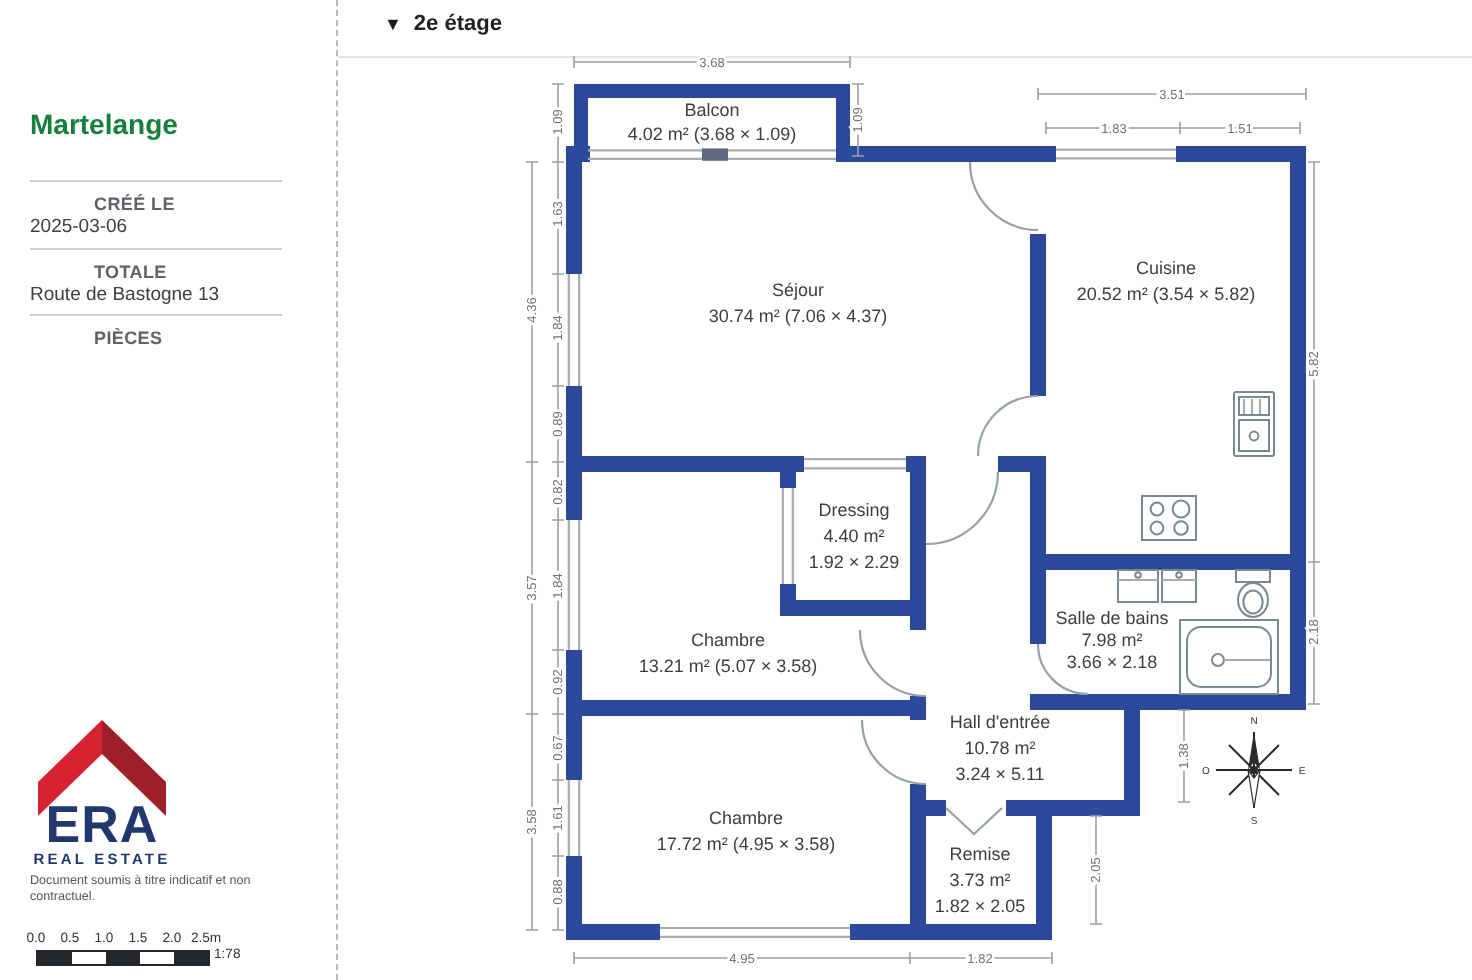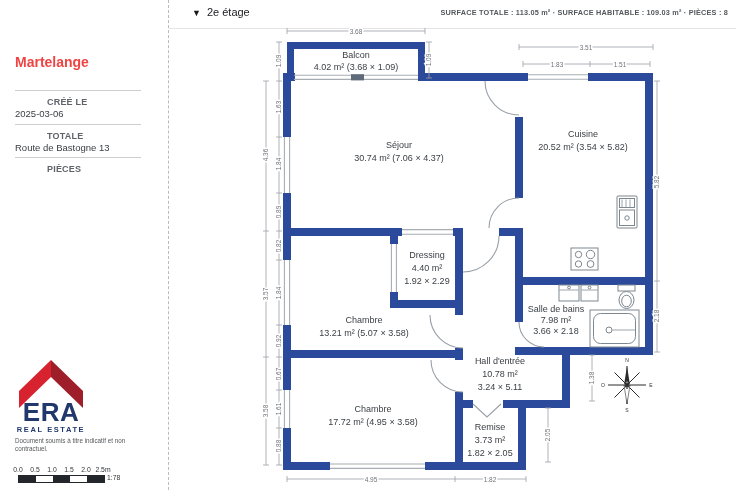--- a/index.html
+++ b/index.html
@@ -1,28 +1,28 @@
 <!DOCTYPE html>
 <html><head>
 <meta charset="utf-8">
 <style>
   html,body{margin:0;padding:0;background:#fff;}
   .page{position:relative;width:736px;height:490px;background:#ffffff;overflow:hidden;
         font-family:"Liberation Sans",sans-serif;color:#3c4043;}
   .abs{position:absolute;}
   
   .sidebar{position:absolute;left:0;top:0;width:168px;height:490px;background:#ffffff;}
-  .sb-title{position:absolute;left:15px;top:54px;font-size:14px;font-weight:bold;color:#ef4444;}
+  .sb-title{position:absolute;left:15px;top:54px;font-size:14px;font-weight:bold;color:#15803d;}
   .sb-div{position:absolute;left:15px;width:126px;height:1px;background:#cfcfcf;}
   .sb-label{position:absolute;left:15px;font-size:9px;font-weight:bold;color:#5f6368;letter-spacing:.2px;margin-left:32px;}
   .sb-value{position:absolute;left:15px;font-size:9.5px;color:#3c4043;}
   .sb-lines{position:absolute;left:15px;font-size:9.5px;color:#3c4043;line-height:11px;}
   .vdiv{position:absolute;left:168px;top:0;height:490px;width:0;border-left:1px dashed #b9bcbf;}
   .hdr-line{position:absolute;left:169px;right:0;top:28px;height:1px;background:#e4e4e4;}
-  .floor-sel{position:absolute;left:192px;top:6px;font-size:11px;font-weight:normal;color:#202124;cursor:pointer;}
+  .floor-sel{position:absolute;left:192px;top:6px;font-size:11px;font-weight:bold;color:#202124;cursor:pointer;}
   .floor-sel .tri{font-size:9px;margin-right:6px;color:#1a1a1a;}
   .summary{position:absolute;right:8px;top:8px;font-size:7.3px;font-weight:bold;color:#54585c;letter-spacing:.2px;}
   .disclaimer{position:absolute;left:15px;top:437px;width:118px;font-size:6.3px;color:#55585b;line-height:7.5px;}
   .scale-label{position:absolute;top:466px;width:20px;text-align:center;font-size:6.8px;color:#303336;}
   .scale-bar{position:absolute;left:18px;top:475px;width:85px;height:6px;border:1px solid #23262a;display:flex;}
   .scale-bar div{width:17px;height:6px;}
   .seg-b{background:#23262a;} .seg-w{background:#ffffff;}
   .scale-ratio{position:absolute;left:107px;top:474px;font-size:6.8px;color:#303336;}
   
   .plan{position:absolute;left:0;top:0;}
@@ -78,21 +78,20 @@
     </div>
     <span class="scale-ratio">1:78</span>
   </div>
 
   <div class="vdiv"></div>
   <div class="hdr-line"></div>
 
   <div class="floor-sel">
     <span class="tri">▼</span><span>2e étage</span>
   </div>
-  <div class="summary">SURFACE TOTALE : 113.05 m² · SURFACE HABITABLE : 109.03 m² · PIÈCES : 8</div>
 
   <svg class="plan" width="736" height="490" viewBox="0 0 736 490">
 
     <g>
       <rect class="wall" x="287" y="42" width="138" height="7"></rect>
       <rect class="wall" x="287" y="42" width="7" height="38"></rect>
       <rect class="wall" x="418" y="42" width="7" height="38"></rect>
       <rect class="wall" x="283" y="73" width="12" height="8"></rect>
       <rect class="wall" x="418" y="73" width="110" height="8"></rect>
       <rect class="wall" x="588" y="73" width="65" height="8"></rect>

